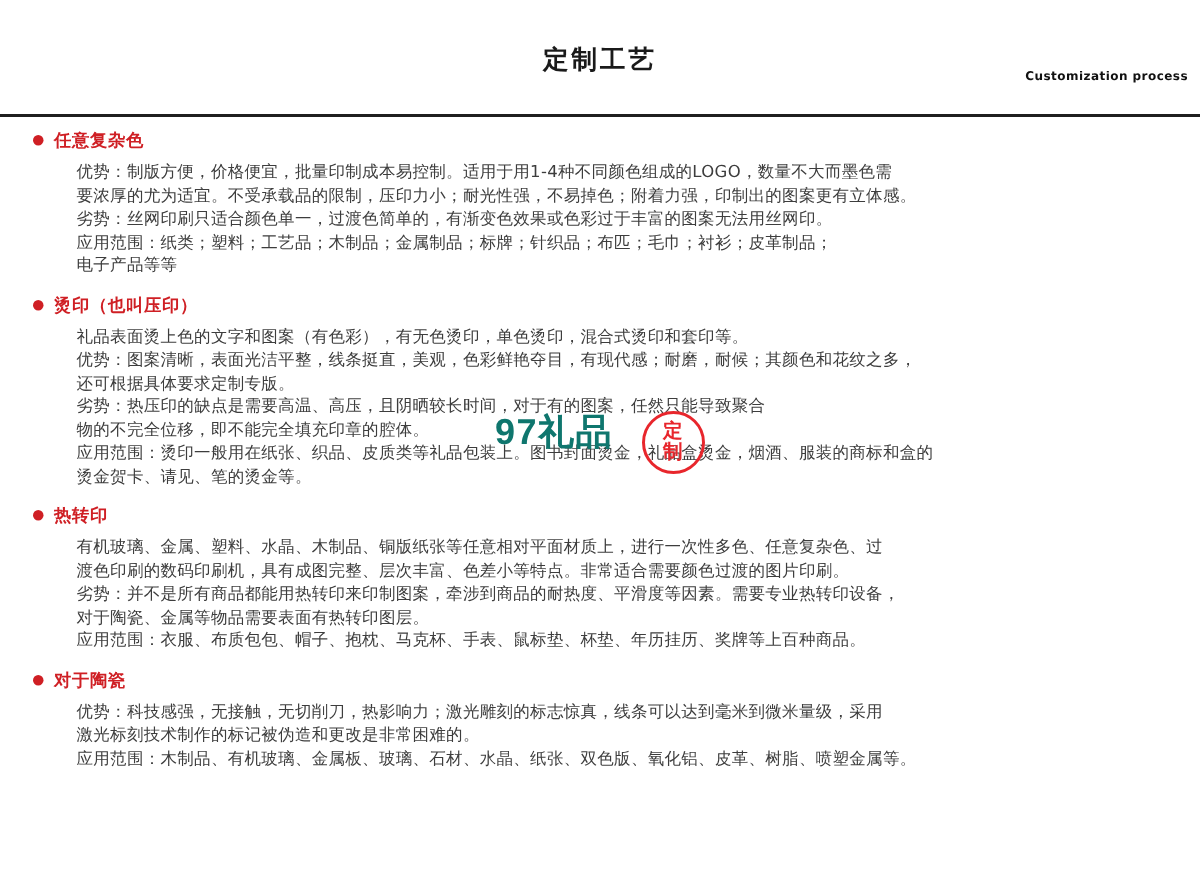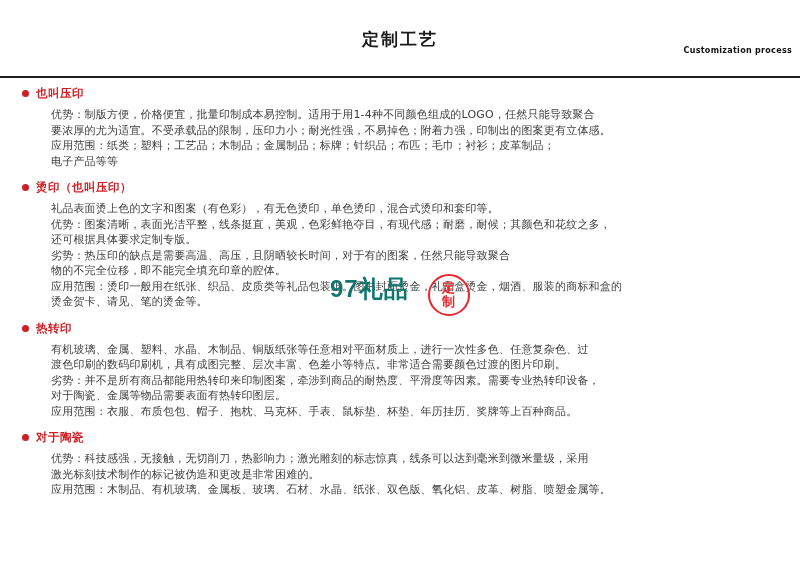--- a/index.html
+++ b/index.html
@@ -133,25 +133,26 @@
     <div class="header-title">定制工艺</div>
     <div class="header-sub">Customization process</div>
   </div>
   <div class="rule"></div>
 
   <div class="content">
 
     <div class="section">
       <div class="sec-head">
         <span class="bullet"></span>
-        <span class="sec-title">也叫压印</span>
-      </div>
-      <div class="rows">
-        <div class="row">优势：制版方便，价格便宜，批量印制成本易控制。适用于用1-4种不同颜色组成的LOGO，任然只能导致聚合</div>
+        <span class="sec-title">任意复杂色</span>
+      </div>
+      <div class="rows">
+        <div class="row">优势：制版方便，价格便宜，批量印制成本易控制。适用于用1-4种不同颜色组成的LOGO，数量不大而墨色需</div>
         <div class="row">要浓厚的尤为适宜。不受承载品的限制，压印力小；耐光性强，不易掉色；附着力强，印制出的图案更有立体感。</div>
+        <div class="row">劣势：丝网印刷只适合颜色单一，过渡色简单的，有渐变色效果或色彩过于丰富的图案无法用丝网印。</div>
         <div class="row">应用范围：纸类；塑料；工艺品；木制品；金属制品；标牌；针织品；布匹；毛巾；衬衫；皮革制品；</div>
         <div class="row">电子产品等等</div>
       </div>
     </div>
 
     <div class="section">
       <div class="sec-head">
         <span class="bullet"></span>
         <span class="sec-title">烫印（也叫压印）</span>
       </div>

